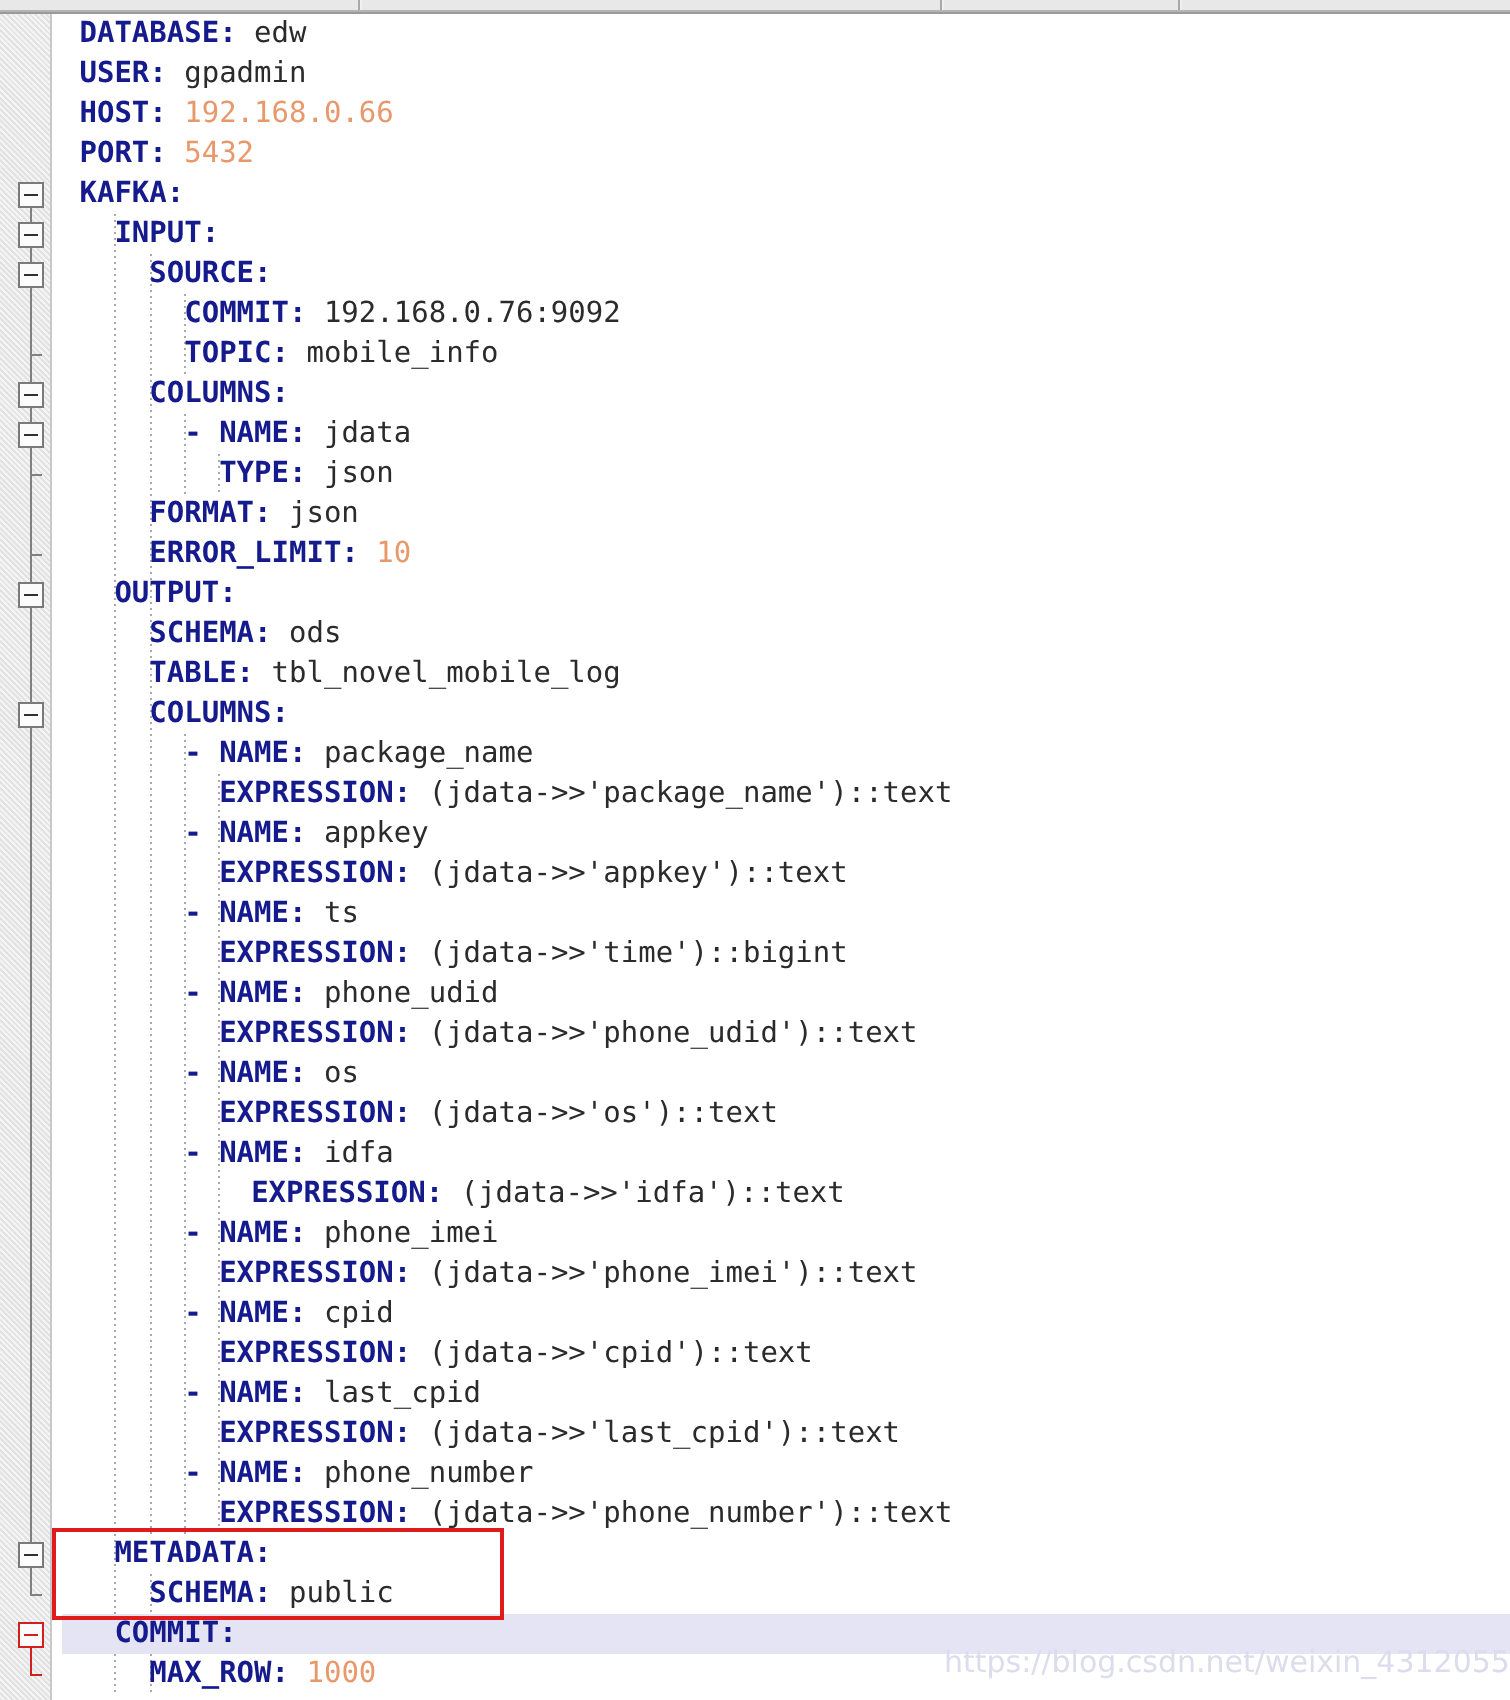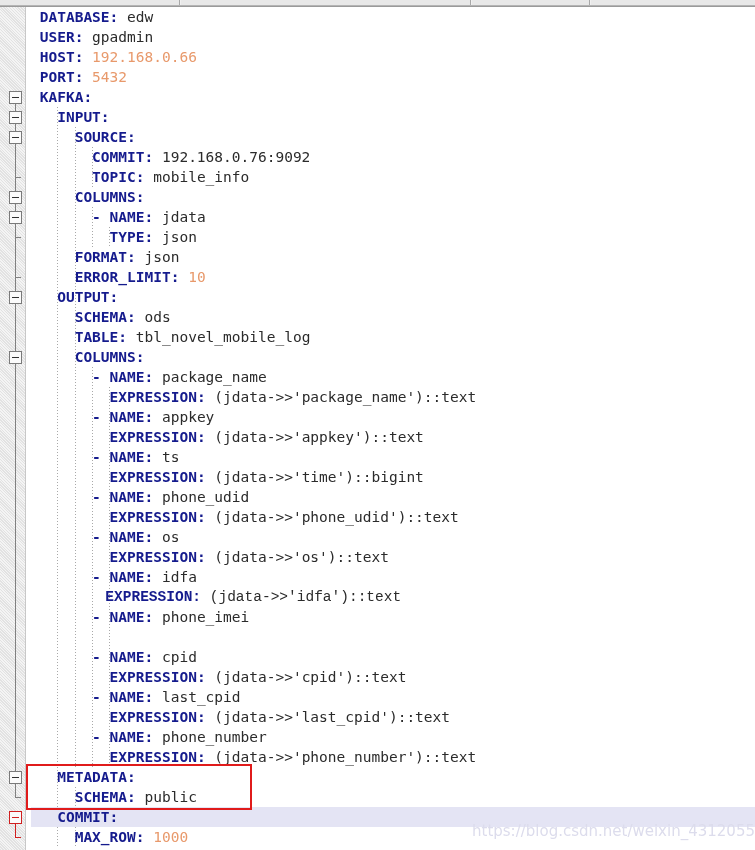--- a/index.html
+++ b/index.html
@@ -187,22 +187,23 @@
       <div class="line" style="top: 380px; left: 4px;"><span>         </span><span class="k">EXPRESSION:</span><span class="v"> (jdata-&gt;&gt;'package_name')::text</span></div>
       <div class="line" style="top: 400px; left: 4px;"><span>       </span><span class="dash">- </span><span class="k">NAME:</span><span class="v"> appkey</span></div>
       <div class="line" style="top: 420px; left: 4px;"><span>         </span><span class="k">EXPRESSION:</span><span class="v"> (jdata-&gt;&gt;'appkey')::text</span></div>
       <div class="line" style="top: 440px; left: 4px;"><span>       </span><span class="dash">- </span><span class="k">NAME:</span><span class="v"> ts</span></div>
       <div class="line" style="top: 460px; left: 4px;"><span>         </span><span class="k">EXPRESSION:</span><span class="v"> (jdata-&gt;&gt;'time')::bigint</span></div>
       <div class="line" style="top: 480px; left: 4px;"><span>       </span><span class="dash">- </span><span class="k">NAME:</span><span class="v"> phone_udid</span></div>
       <div class="line" style="top: 500px; left: 4px;"><span>         </span><span class="k">EXPRESSION:</span><span class="v"> (jdata-&gt;&gt;'phone_udid')::text</span></div>
       <div class="line" style="top: 520px; left: 4px;"><span>       </span><span class="dash">- </span><span class="k">NAME:</span><span class="v"> os</span></div>
       <div class="line" style="top: 560px; left: 4px;"><span>       </span><span class="dash">- </span><span class="k">NAME:</span><span class="v"> idfa</span></div>
       <div class="line" style="top: 540px; left: 4px;"><span>         </span><span class="k">EXPRESSION:</span><span class="v"> (jdata-&gt;&gt;'os')::text</span></div>
-      <div class="line" style="top: 580px; left: 0; font-family: Liberation Mono, monospace;"><span>         </span><span class="k">EXPRESSION:</span><span class="v"> (jdata-&gt;&gt;'idfa')::text</span></div>
+      <div class="line" style="top: 580px; left: 20px;"><span>         </span><span class="k">EXPRESSION:</span><span class="v"> (jdata-&gt;&gt;'idfa')::text</span></div>
       <div class="line" style="top: 600px; left: 4px;"><span>       </span><span class="dash">- </span><span class="k">NAME:</span><span class="v"> phone_imei</span></div>
+      <div class="line" style="top: 620px; left: 4px;"><span>         </span><span class="k">EXPRESSION:</span><span class="v"> (jdata-&gt;&gt;'phone_imei')::text</span></div>
       <div class="line" style="top: 640px; left: 4px;"><span>       </span><span class="dash">- </span><span class="k">NAME:</span><span class="v"> cpid</span></div>
       <div class="line" style="top: 660px; left: 4px;"><span>         </span><span class="k">EXPRESSION:</span><span class="v"> (jdata-&gt;&gt;'cpid')::text</span></div>
       <div class="line" style="top: 680px; left: 4px;"><span>       </span><span class="dash">- </span><span class="k">NAME:</span><span class="v"> last_cpid</span></div>
       <div class="line" style="top: 700px; left: 4px;"><span>         </span><span class="k">EXPRESSION:</span><span class="v"> (jdata-&gt;&gt;'last_cpid')::text</span></div>
       <div class="line" style="top: 720px; left: 4px;"><span>       </span><span class="dash">- </span><span class="k">NAME:</span><span class="v"> phone_number</span></div>
       <div class="line" style="top: 740px; left: 4px;"><span>         </span><span class="k">EXPRESSION:</span><span class="v"> (jdata-&gt;&gt;'phone_number')::text</span></div>
       <div class="line" style="top: 760px; left: 4px;"><span>   </span><span class="k">METADATA:</span></div>
       <div class="line" style="top: 780px; left: 4px;"><span>     </span><span class="k">SCHEMA:</span><span class="v"> public</span></div>
       <div class="line hl" style="top: 800px; left: 4px;"><span>   </span><span class="k">COMMIT:</span></div>
       <div class="line" style="top: 820px; left: 4px;"><span>     </span><span class="k">MAX_ROW:</span><span class="num"> 1000</span></div>

